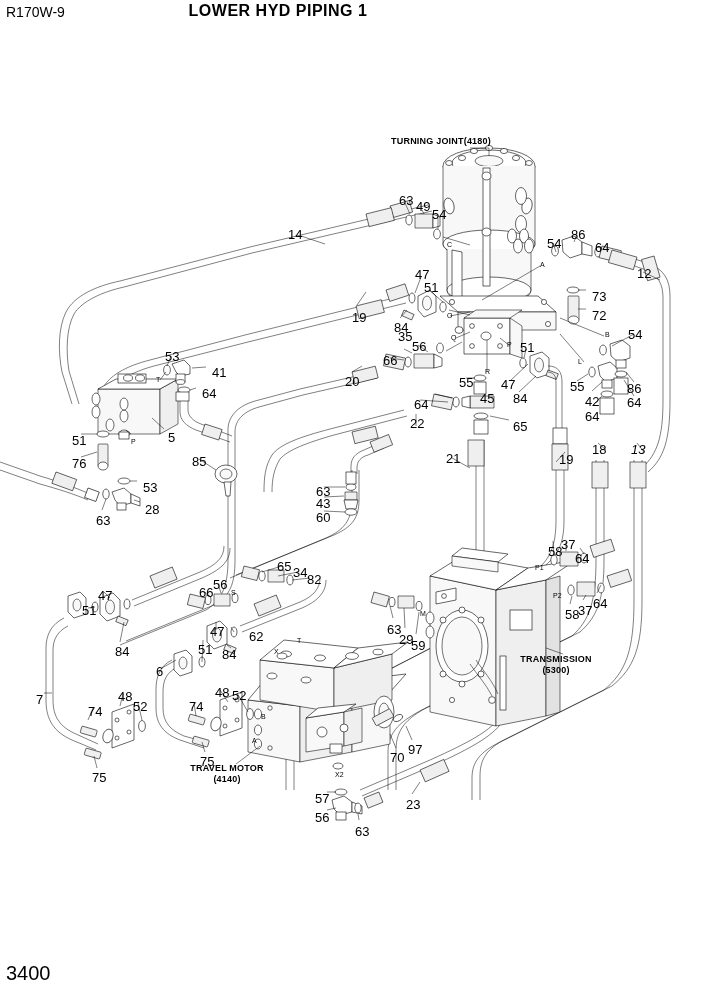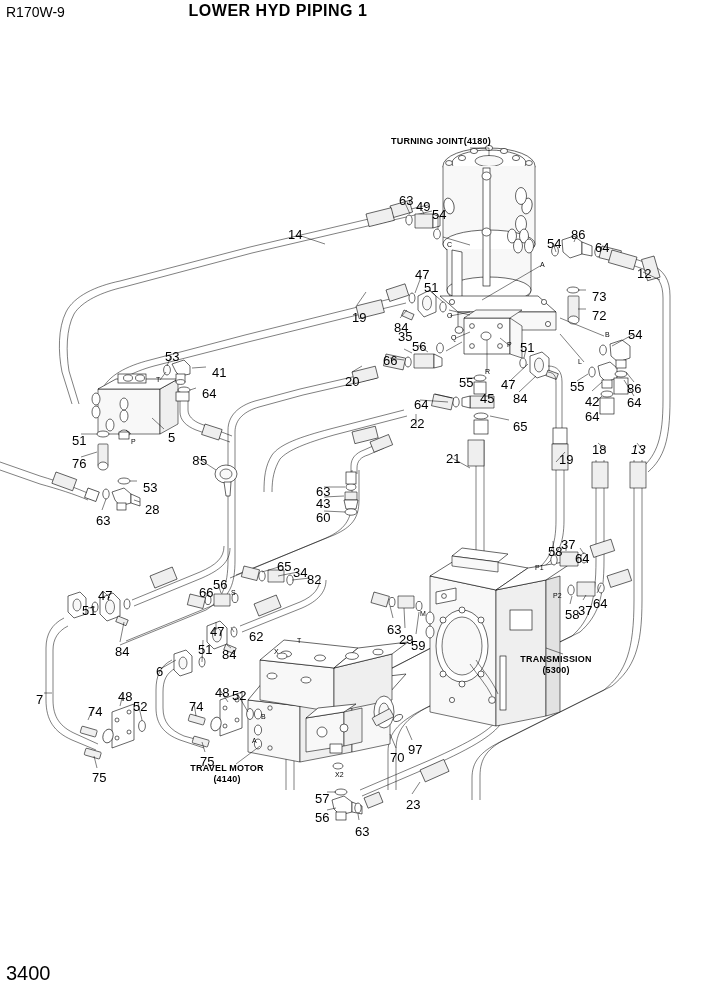--- a/index.html
+++ b/index.html
@@ -607,21 +607,21 @@
       <div class="num" style="left: 592px; top: 309px;">72</div>
       <div class="num" style="left: 165px; top: 350px;">53</div>
       <div class="num" style="left: 212px; top: 366px;">41</div>
       <div class="num" style="left: 202px; top: 387px;">64</div>
       <div class="num" style="left: 168px; top: 431px;">5</div>
       <div class="num" style="left: 72px; top: 434px;">51</div>
       <div class="num" style="left: 72px; top: 457px;">76</div>
       <div class="num" style="left: 143px; top: 481px;">53</div>
       <div class="num" style="left: 145px; top: 503px;">28</div>
       <div class="num" style="left: 96px; top: 514px;">63</div>
-      <div class="num" style="left: 192px; top: 455px; font-family: Liberation Mono, monospace;">85</div>
+      <div class="num" style="left: 192px; top: 455px;">85</div>
       <div class="num" style="left: 316px; top: 485px;">63</div>
       <div class="num" style="left: 316px; top: 497px;">43</div>
       <div class="num" style="left: 316px; top: 511px;">60</div>
       <div class="num" style="left: 277px; top: 560px;">65</div>
       <div class="num" style="left: 293px; top: 566px;">34</div>
       <div class="num" style="left: 307px; top: 573px;">82</div>
       <div class="num" style="left: 199px; top: 586px;">66</div>
       <div class="num" style="left: 213px; top: 578px;">56</div>
       <div class="num" style="left: 210px; top: 625px;">47</div>
       <div class="num" style="left: 226px; top: 630px; padding-left: 23px;">62</div>

